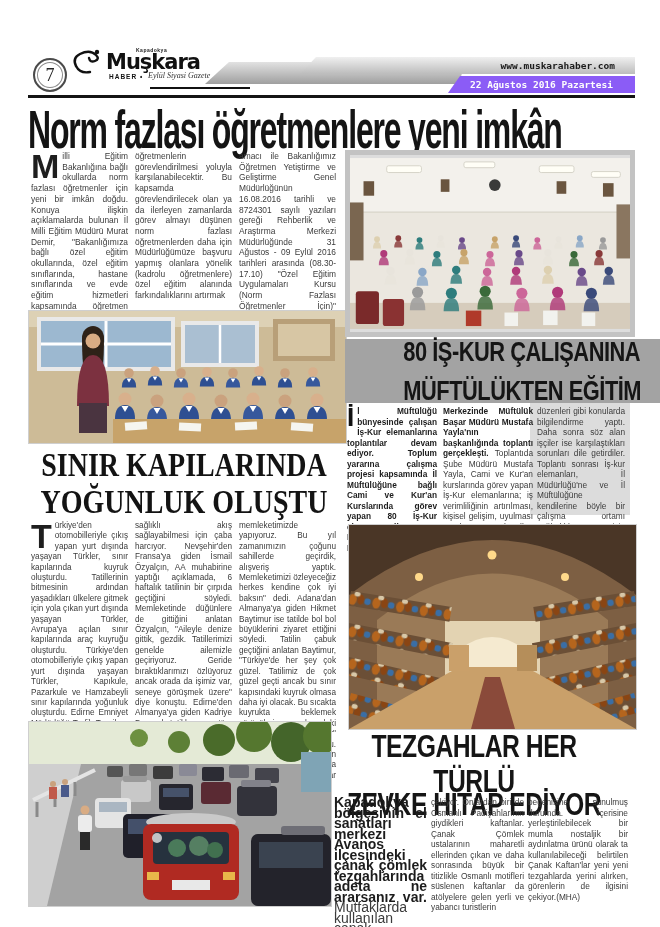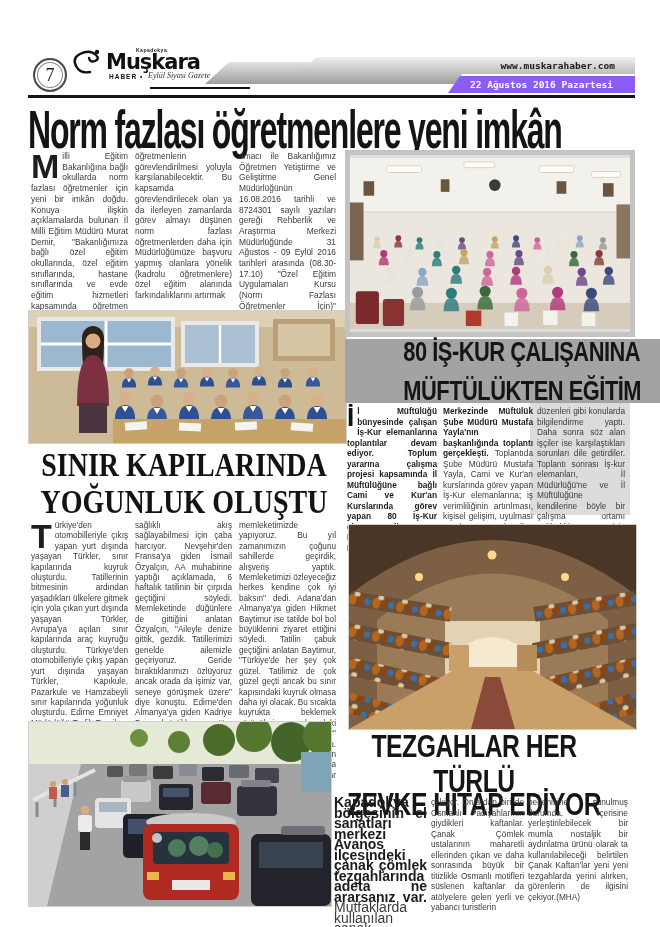--- a/index.html
+++ b/index.html
@@ -365,21 +365,21 @@
   <div class="abs" id="hlIskurBox">
     <div class="sansHl">80 İŞ-KUR ÇALIŞANINA</div>
     <div class="sansHl">MÜFTÜLÜKTEN EĞİTİM</div>
   </div>
 
   <div class="grayPanel" style="left:530px;top:403px;width:100px;height:112px;"></div>
   <div class="col colB" style="left:347px;top:406px;width:90px;font-size:8.3px;line-height:10.5px;">
     <span class="dropcapSm">İ</span><span>l Müftülüğü bünyesinde çalışan İş-Kur elemanlarına toplantılar devam ediyor. Toplum yararına çalışma projesi kapsamında İl Müftülüğüne bağlı Cami ve Kur'an Kurslarında görev yapan 80 İş-Kur elemanı ile Hacı Pembe Avlanmaz Kur'an İlimleri</span>
   </div>
   <div class="col" style="left:443px;top:406px;width:90px;font-size:8.3px;line-height:10.5px;">
-    <span class="colB">Merkezinde Müftülük Şube Müdürü Mustafa Yayla'nın başkanlığında toplantı gerçekleşti.</span><span> Toplantıda Şube Müdürü Mustafa Yayla, Cami ve Kur'an kurslarında görev yapan İş-Kur elemanlarına; iş verimliliğinin artırılması, kişisel gelişim, uyulması gereken kurallar, çalışma</span>
+    <span class="colB">Merkezinde Müftülük Başar Müdürü Mustafa Yayla'nın başkanlığında toplantı gerçekleşti.</span><span> Toplantıda Şube Müdürü Mustafa Yayla, Cami ve Kur'an kurslarında görev yapan İş-Kur elemanlarına; iş verimliliğinin artırılması, kişisel gelişim, uyulması gereken kurallar, çalışma</span>
   </div>
   <div class="col" style="left:537px;top:406px;width:88px;font-size:8.3px;line-height:10.5px;">
     <span>düzenleri gibi konularda bilgilendirme yaptı. Daha sonra söz alan işçiler ise karşılaştıkları sorunları dile getirdiler. Toplantı sonrası İş-kur elemanları, İl Müdürlüğü'ne ve İl Müftülüğüne kendilerine böyle bir çalışma ortamı sağladıkları için teşekkür ettiler. (MHA)</span>
   </div>
 
   <svg class="photo" style="left:348px;top:524px;" width="287" height="204" viewBox="0 0 287 204">
     <defs>
       <pattern id="pots" width="24" height="16" patternUnits="userSpaceOnUse">
         <rect width="24" height="16" fill="#6b4f36"></rect>
         <ellipse cx="5" cy="10" rx="4" ry="5.5" fill="#b5651d"></ellipse>

